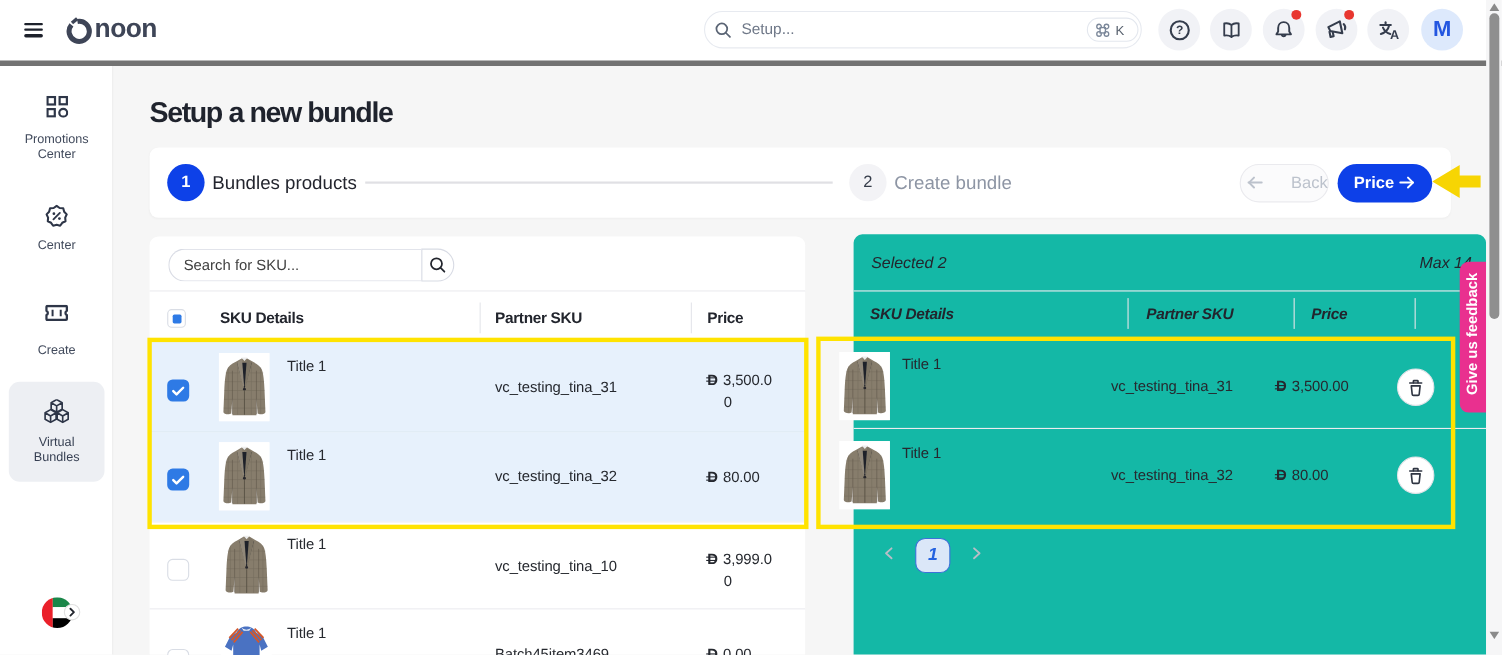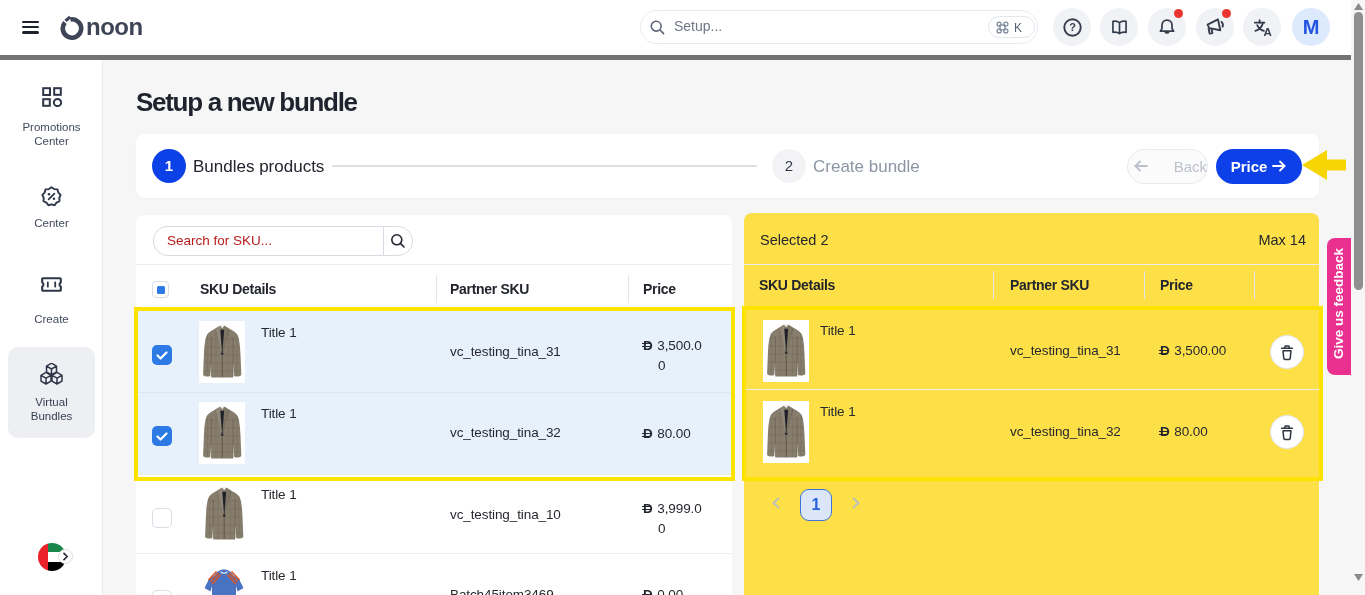--- a/index.html
+++ b/index.html
@@ -28,21 +28,21 @@
 .stepc{position:absolute;top:15px;width:34px;height:34px;border-radius:50%;text-align:center;line-height:34px;font-size:15px;font-weight:600;}
 #step1c{left:16px;background:#0d41e8;color:#fff;}
 #step2c{left:636px;background:#f3f3f6;color:#353c49;font-weight:400;}
 #steplbl1{position:absolute;left:57px;top:23px;font-size:17px;font-weight:500;color:#23252e;}
 #steplbl2{position:absolute;left:677px;top:23px;font-size:17px;font-weight:500;color:#8d95a4;}
 #stepline{position:absolute;left:196px;top:31px;width:425px;height:1.5px;background:#e0e0e4;}
 #backbtn{position:absolute;left:991px;top:15px;width:81px;height:35px;border:1px solid #eaeaee;border-radius:18px;background:#fbfbfc;color:#bcc2cc;font-size:15px;font-weight:500;line-height:33px;text-align:right;padding-left:20px;}
 #nextbtn{position:absolute;left:1080px;top:15px;width:86px;height:35px;border-radius:18px;background:#0d40e8;color:#fff;font-size:15px;font-weight:600;line-height:35px;text-align:center;padding-right:20px;}
 
 #lcard{position:absolute;left:136px;top:215px;width:596px;height:380px;background:#fff;border-radius:8px 8px 0 0;}
-#rcard{position:absolute;left:744px;top:213px;width:575px;height:382px;background:#fde047;border-radius:8px 8px 0 0;}
+#rcard{position:absolute;left:776px;top:213px;width:575px;height:382px;background:#14b8a6;border-radius:8px 8px 0 0;font-style:italic;}
 .hdrtxt{font-size:14px;font-weight:700;color:#22252d;position:absolute;letter-spacing:-0.3px;}
 .celltxt{font-size:13.5px;color:#26292f;position:absolute;letter-spacing:-0.1px;}
 .vsep{position:absolute;width:1px;background:#e4e5ea;}
 .rowdiv{position:absolute;height:1px;background:#dbe8f3;}
 .imgbox{position:absolute;width:46px;height:62px;background:#fff;}
 .ckb{position:absolute;width:20px;height:20px;border-radius:5px;}
 .ckon{background:#2e7ae5;}
 .ckoff{background:#fff;border:1.5px solid #d9dde5;}
 .yellowbox{position:absolute;border:4.5px solid #ffe300;z-index:3;}
 .trashbtn{position:absolute;width:34px;height:34px;border-radius:50%;border:1px solid #e2e3e8;background:#fff;}
@@ -249,21 +249,21 @@
         <path d="M4 6.8 L4.8 14.4 Q4.9 15.4 5.9 15.4 L10.1 15.4 Q11.1 15.4 11.2 14.4 L12 6.8 Z"></path>
       </g>
     </g>
   </defs>
 </svg>
 
 <div id="lcard">
 
   <div class="abs" style="left:17px;top:11px;width:230px;height:30px;border:1px solid #d8dbe4;border-radius:15px 0 0 15px;border-right:none"></div>
   <div class="abs" style="left:247px;top:11px;width:30px;height:30px;border:1px solid #d8dbe4;border-radius:0 15px 15px 0"></div>
-  <div class="abs" style="left:31px;top:18px;font-size:13.5px;color:#b91c1c">Search for SKU...</div>
+  <div class="abs" style="left:31px;top:18px;font-size:13.5px;color:#404040">Search for SKU...</div>
   <svg class="abs" style="left:254px;top:18px" width="16" height="16" viewBox="0 0 16 16">
       <circle cx="6.8" cy="6.8" r="5" fill="none" stroke="#23262e" stroke-width="1.6"></circle>
       <line x1="10.6" y1="10.6" x2="14" y2="14" stroke="#23262e" stroke-width="1.6" stroke-linecap="round"></line>
     </svg>
   <div class="abs" style="left:0;top:48.5px;width:596px;height:1px;background:#ececef"></div>
 
   <div class="ckb ckoff" style="left:16px;top:66px;width:17px;height:17px;border-radius:4px"></div>
   <div class="abs" style="left:21px;top:71px;width:7.5px;height:7.5px;background:#2e7ae5;border-radius:1.5px"></div>
   <div class="hdrtxt" style="left:64px;top:66px">SKU Details</div>
   <div class="hdrtxt" style="left:314px;top:66px">Partner SKU</div>

